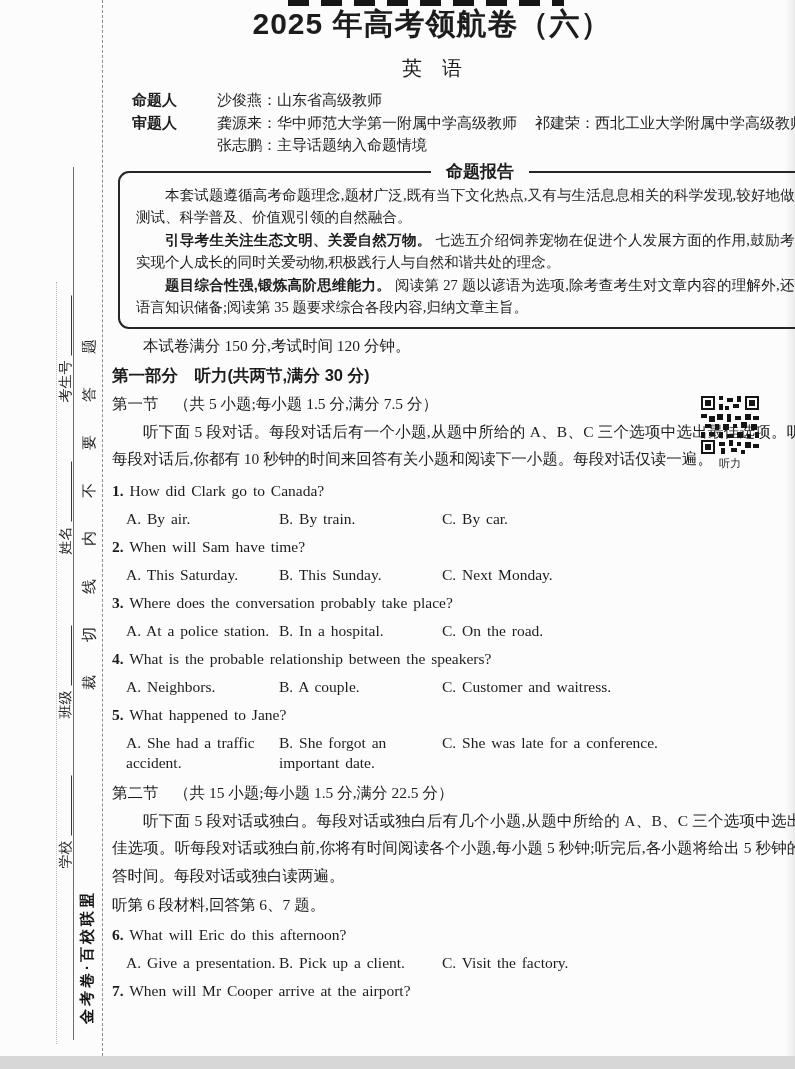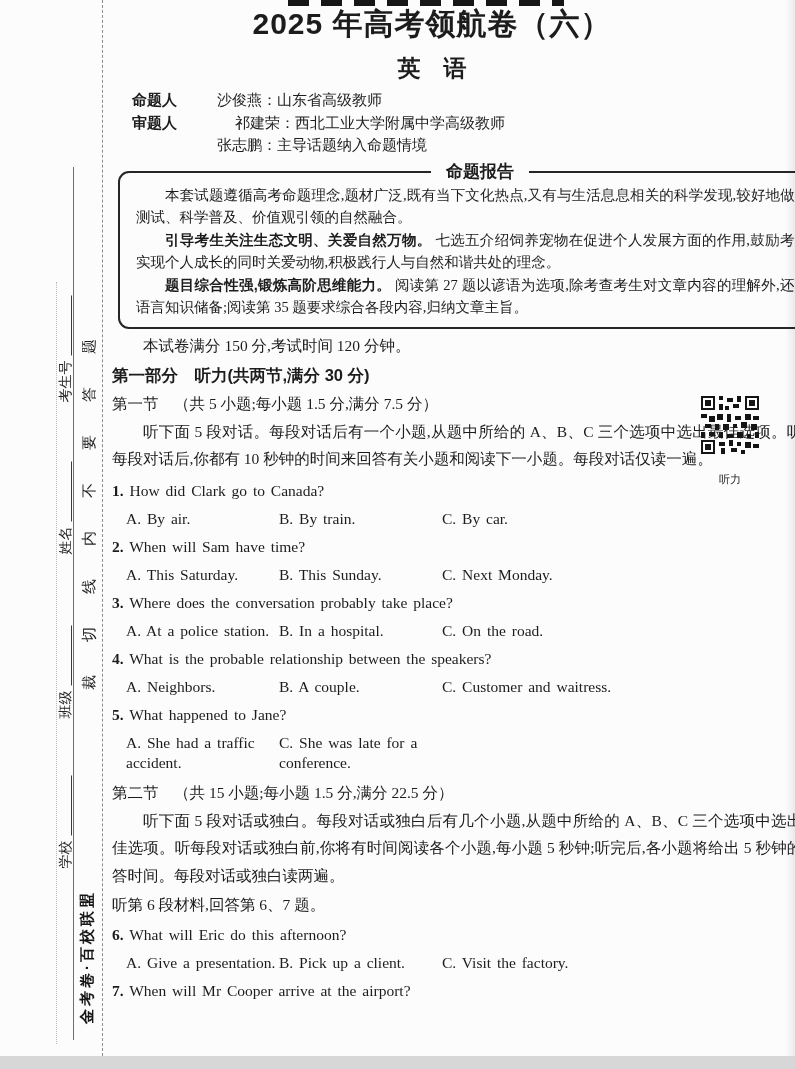--- a/index.html
+++ b/index.html
@@ -22,22 +22,22 @@
   .cut-notice{position:absolute;left:89px;top:498px;transform:translate(-50%,-50%) rotate(-90deg);
               white-space:nowrap;font-size:15px;letter-spacing:33px;color:#1d1d1d;
               font-family:"Liberation Sans",sans-serif;}
   .brand{position:absolute;left:87px;top:957px;transform:translate(-50%,-50%) rotate(-90deg);
          white-space:nowrap;font-size:15px;font-weight:bold;letter-spacing:3px;
          font-family:"Liberation Sans",sans-serif;color:#161616;}
   
   .content{position:absolute;left:112px;top:0;width:706px;}
   .title{width:640px;margin:5px 0 8px;text-align:center;font-size:30px;line-height:38px;
          font-weight:bold;font-family:"Liberation Sans",sans-serif;letter-spacing:1px;}
-  .subject{width:640px;margin:5px 0 0;text-align:center;font-size:23px;line-height:34px;
-           font-weight:bold;font-family:"Liberation Sans",sans-serif;}
+  .subject{width:640px;margin:5px 0 0;text-align:center;font-size:20px;line-height:34px;
+           font-weight:normal;font-family:"Liberation Sans",sans-serif;}
   .authors{margin:4px 0 0 20px;font-size:15px;line-height:22.5px;}
   .author-row{display:flex;}
   .author-label{width:85px;flex:0 0 85px;font-weight:bold;font-family:"Liberation Sans",sans-serif;}
   .rev-gap{display:inline-block;width:18px;}
   
   .report-box{position:relative;margin:14px 0 0 6px;width:724px;box-sizing:border-box;
               border:2px solid #262626;border-radius:11px;padding:11px 16px 8px;}
   .report-legend{position:absolute;top:-13px;left:50%;transform:translateX(-50%);
                  background:#fcfcfc;padding:0 15px;font-size:17px;font-weight:bold;
                  font-family:"Liberation Sans",sans-serif;white-space:nowrap;}
@@ -51,21 +51,21 @@
   .instructions{margin:4px 0 0;font-size:15.5px;line-height:27.5px;text-indent:2em;text-align:justify;}
   .material-note{margin:4px 0 0;font-size:15.5px;line-height:24px;}
   .question{margin:7px 0 0;font-size:15.5px;}
   .q-stem{line-height:21px;word-spacing:2px;}
   .q-num{font-weight:bold;}
   .options{display:grid;grid-template-columns:153px 163px auto;padding-left:14px;margin-top:8px;
            line-height:20px;word-spacing:2px;}
   
   .qr-wrap{position:absolute;left:699px;top:396px;width:62px;text-align:center;}
   .qr-wrap svg{display:block;margin:0 auto;}
-  .qr-label{font-size:11px;margin-top:18px;font-family:"Liberation Sans",sans-serif;}
+  .qr-label{font-size:11px;margin-top:2px;font-family:"Liberation Sans",sans-serif;}
 </style>
 </head>
 <body>
 
 <div class="page">
 
   <div class="top-clip"></div>
   <div class="outer-dotted"></div>
   <div class="margin-rule"></div>
   <div class="cut-dashed"></div>
@@ -152,20 +152,21 @@
     <div class="title">2025 年高考领航卷（六）</div>
     <div class="subject">英　语</div>
 
     <div class="authors">
       <div class="author-row">
         <span class="author-label">命题人</span>
         <span>沙俊燕：山东省高级教师</span>
       </div>
       <div class="author-row">
         <span class="author-label">审题人</span>
+        <span>龚源来：华中师范大学第一附属中学高级教师</span>
         <span class="rev-gap"></span>
         <span>祁建荣：西北工业大学附属中学高级教师</span>
       </div>
       <div class="author-row">
         <span class="author-label"></span>
         <span>张志鹏：主导话题纳入命题情境</span>
       </div>
     </div>
 
     <div class="report-box">
@@ -214,20 +215,21 @@
         <span>A. Neighbors.</span>
         <span>B. A couple.</span>
         <span>C. Customer and waitress.</span>
       </div>
     </div>
 
     <div class="question">
       <div class="q-stem"><span class="q-num">5.</span> <span>What happened to Jane?</span></div>
       <div class="options">
         <span>A. She had a traffic accident.</span>
+        <span>B. She forgot an important date.</span>
         <span>C. She was late for a conference.</span>
       </div>
     </div>
 
     <div class="section-heading" style="margin-top:9px;">第二节　（共 15 小题;每小题 1.5 分,满分 22.5 分）</div>
     <p class="instructions">听下面 5 段对话或独白。每段对话或独白后有几个小题,从题中所给的 A、B、C 三个选项中选出最佳选项。听每段对话或独白前,你将有时间阅读各个小题,每小题 5 秒钟;听完后,各小题将给出 5 秒钟的作答时间。每段对话或独白读两遍。</p>
     <div class="material-note">听第 6 段材料,回答第 6、7 题。</div>
 
     <div class="question">
       <div class="q-stem"><span class="q-num">6.</span> <span>What will Eric do this afternoon?</span></div>

